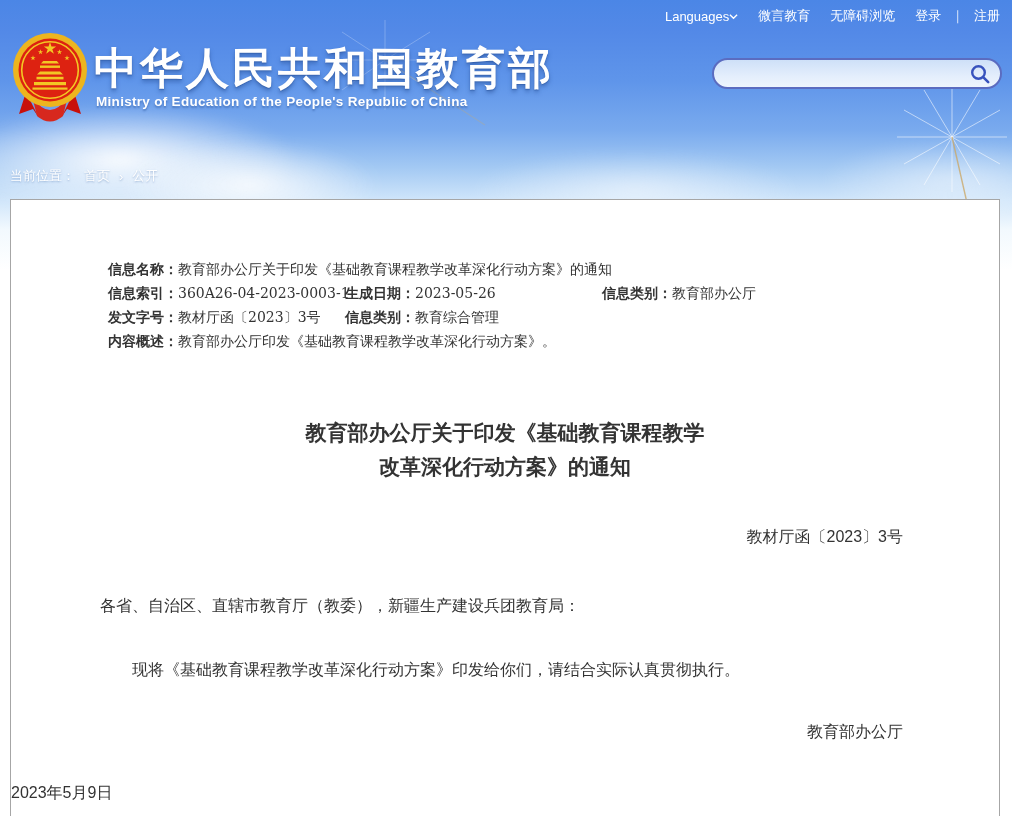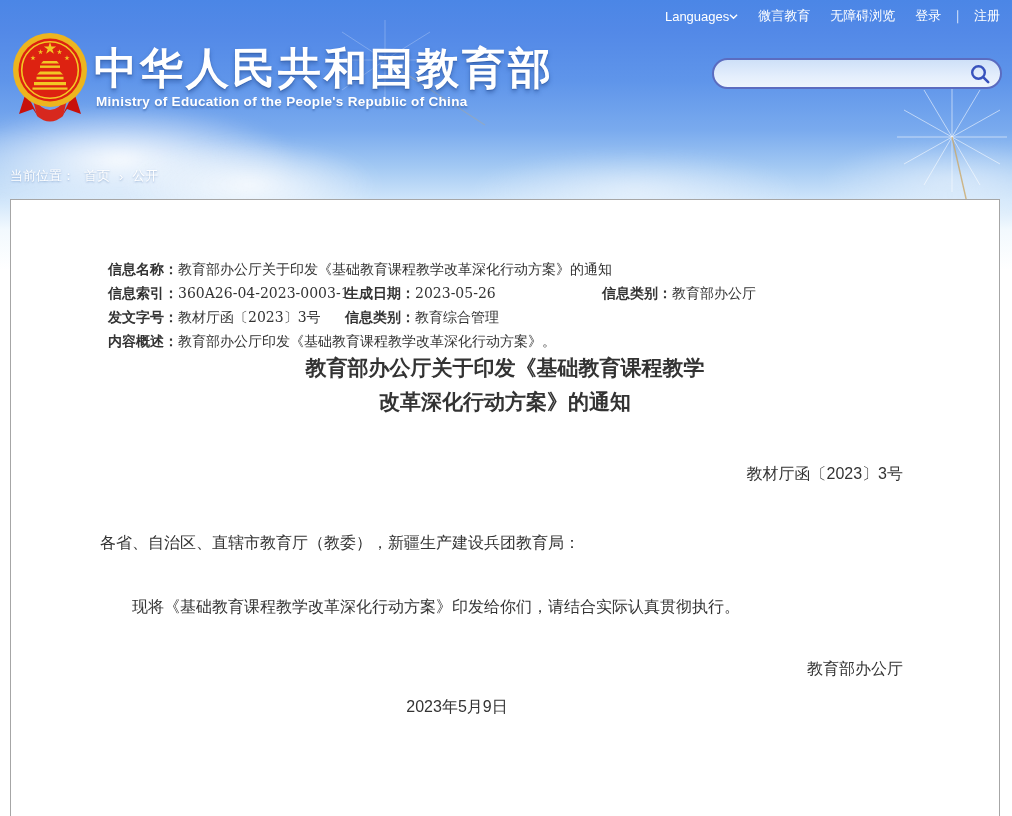--- a/index.html
+++ b/index.html
@@ -70,28 +70,28 @@
     position:absolute; left:10px; top:199px; width:990px; height:640px; z-index:4;
     background:#fff; border:1px solid #a6a6a6; border-bottom:none;
   }
   .meta { margin:57px 40px 0 97px; font-size:14px; line-height:24px; color:#333; }
   .meta .mlabel { font-weight:bold; color:#333; }
   .meta .mvalue { font-family:"DejaVu Serif","Liberation Serif",serif; color:#333;margin-top:32px; }
   .meta-row { display:flex; white-space:nowrap; }
   .meta-col-a { width:237px; flex:0 0 237px; }
   .meta-col-b { width:257px; flex:0 0 257px; }
   .doc-title {
-    text-align:center;
-    font-size:21px; font-weight:bold; color:#333; line-height:34px;font-family:Liberation Mono, monospace;
+    margin-top:63px; text-align:center;
+    font-size:21px; font-weight:bold; color:#333; line-height:34px;
   }
   .doc-no  { margin-top:43px; text-align:right; padding-right:96px; font-size:16px; color:#333; }
   .salutation { margin-top:48px; padding-left:89px; font-size:16px; color:#333; }
   .para   { margin-top:43px; padding:0 100px 0 89px; text-indent:2em; font-size:16px; color:#333;font-family:Liberation Mono, monospace; }
   .signer { margin-top:41px; text-align:right; padding-right:96px; font-size:16px; color:#333; }
-  .sdate  { margin-top:17px; text-align:center; padding-right:96px; font-size:16px; color:#333; }
+  .sdate  { margin-top:40px; text-align:left; padding-right:96px; font-size:16px; color:#333; }
 </style>
 </head>
 <body>
 
 <div class="sky">
   <div class="cloud c1"></div>
   <div class="cloud c2"></div>
   <div class="cloud c3"></div>
   <div class="cloud c4"></div>
   <svg class="dandelion" style="left:890px; top:75px;" width="125" height="190" viewBox="0 0 125 190">

